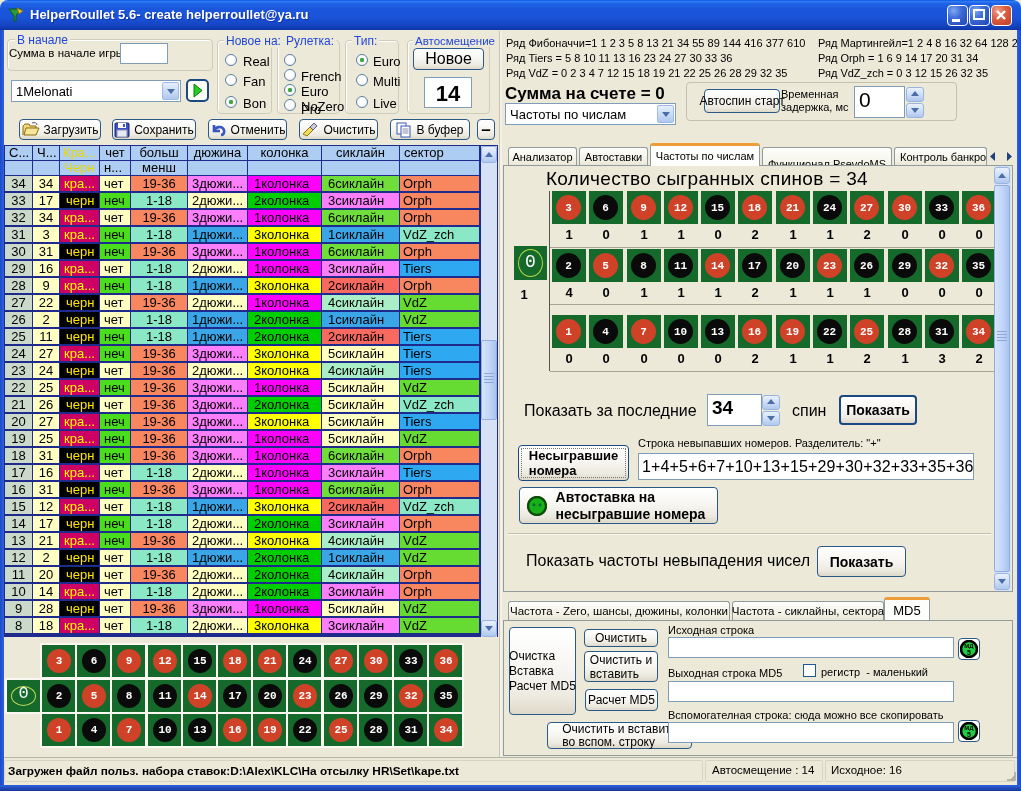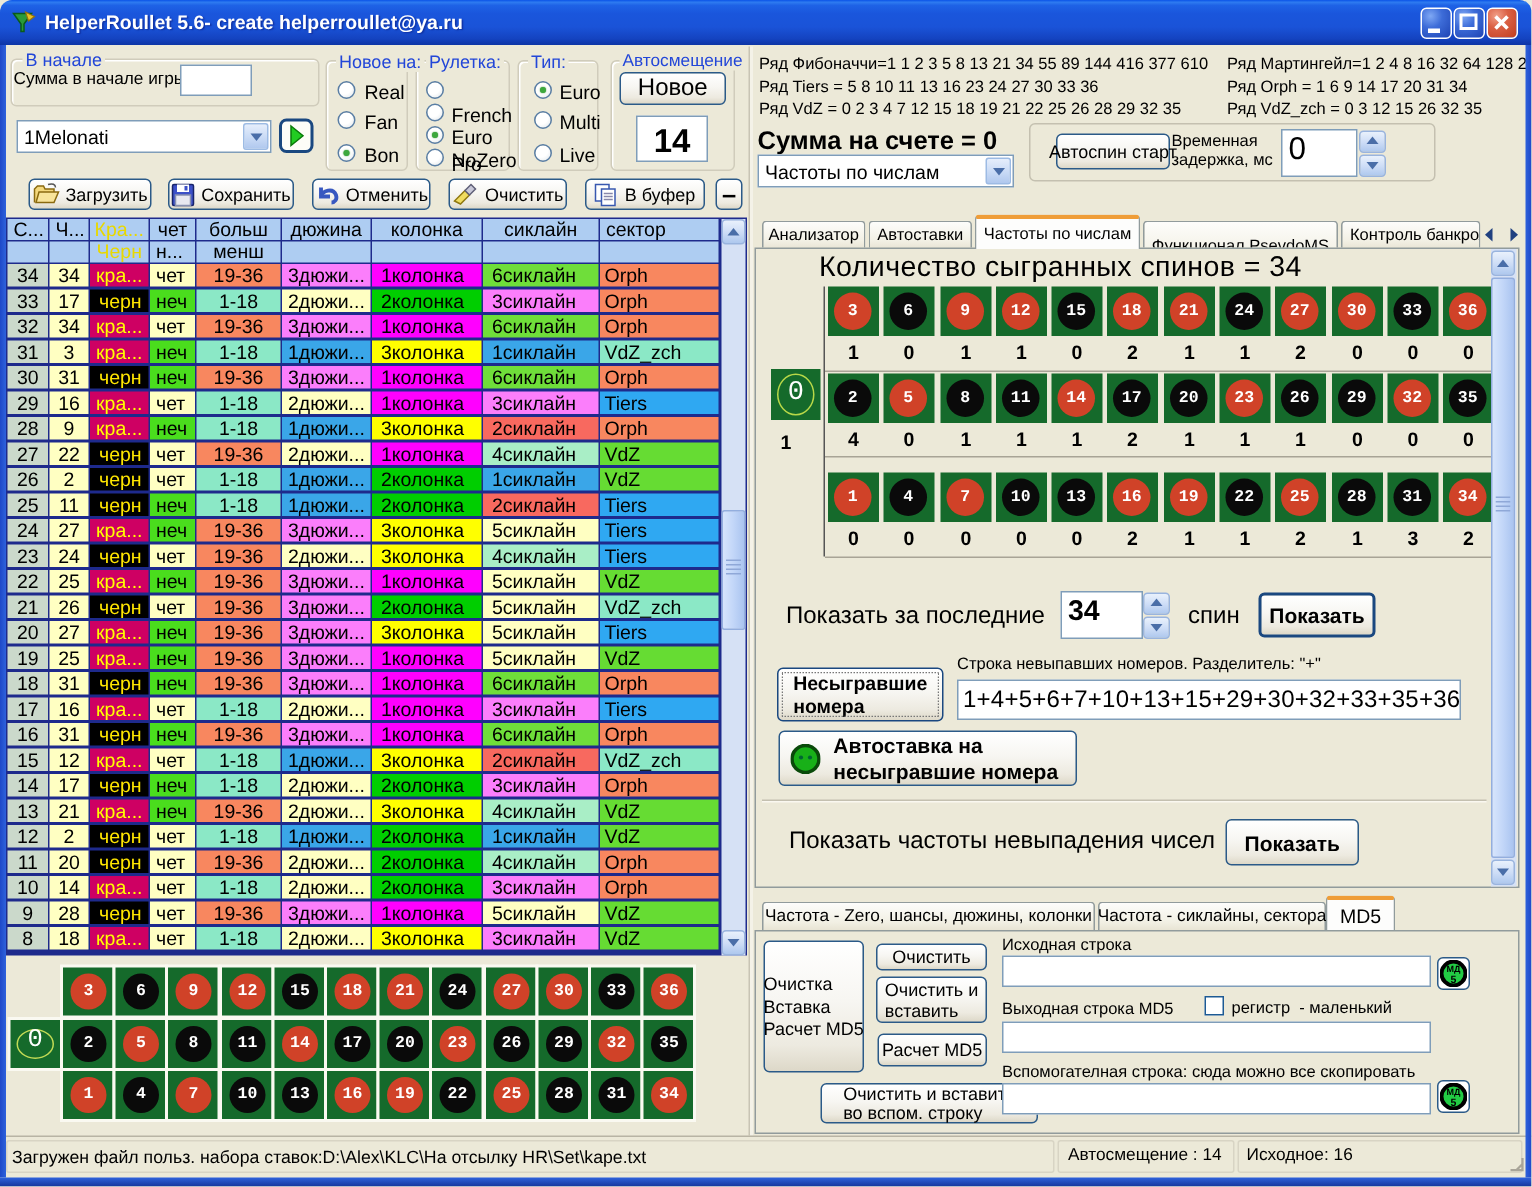--- a/index.html
+++ b/index.html
@@ -741,17 +741,17 @@
     <circle cx="9" cy="9" r="8" fill="#22CC44" stroke="#000" stroke-width="2.6"></circle>
     <text x="9" y="8" font-size="6" font-weight="bold" text-anchor="middle" fill="#000" font-family="Liberation Sans">МД</text>
     <text x="9" y="15" font-size="7" font-weight="bold" text-anchor="middle" fill="#000" font-family="Liberation Sans">5</text>
   </svg>
 
 <div class="abs" style="left:0px;top:757px;width:1021px;height:1px;background:#B8B4A4;"></div>
 <div class="abs" style="left:0px;top:758px;width:1021px;height:27px;background:#ECE9D8;"></div>
 <div class="abs" style="left:4px;top:760px;width:699px;height:22px;border:1px solid #D8D4C4;border-radius:2px;"></div>
 <div class="abs" style="left:705px;top:760px;width:118px;height:22px;border:1px solid #D8D4C4;border-radius:2px;"></div>
 <div class="abs" style="left:825px;top:760px;width:190px;height:22px;border:1px solid #D8D4C4;border-radius:2px;"></div>
-<div class="lbl" style="left:8px;top:764px;font-size:11.8px;">Загружен файл польз. набора ставок:D:\Alex\KLC\На отсылку HR\Set\kape.txt</div>
+<div class="lbl" style="left:8px;top:764px;font-size:11.8px;font-weight:bold;">Загружен файл польз. набора ставок:D:\Alex\KLC\На отсылку HR\Set\kape.txt</div>
 <div class="lbl" style="left:712px;top:764px;font-size:11.5px;">Автосмещение : 14</div>
 <div class="lbl" style="left:831px;top:764px;font-size:11.5px;">Исходное: 16</div>
 <svg class="abs" style="left:1005px;top:770px;" width="12" height="12">
  <path d="M10 2 L10 10 L2 10 M10 6 L6 10" stroke="#A8A498" stroke-width="1.5" fill="none"></path>
 </svg>
 </body></html>

